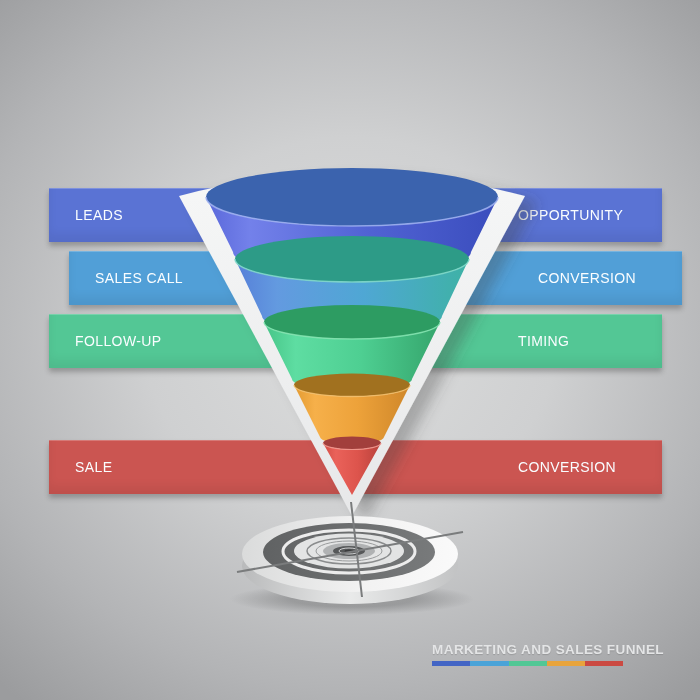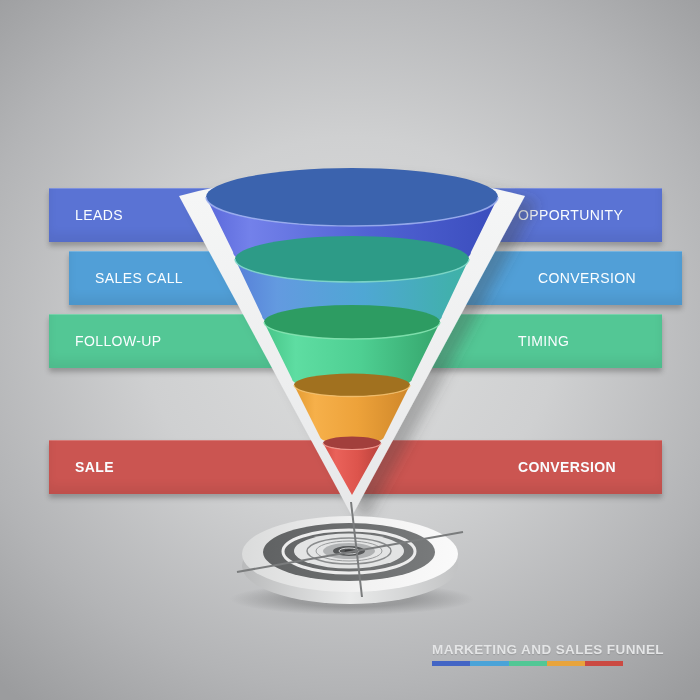--- a/index.html
+++ b/index.html
@@ -32,21 +32,21 @@
     <span class="lbl right">OPPORTUNITY</span>
   </div>
   <div class="row" style="top: 251px; background-color: rgb(81, 159, 215); margin-left: 20px;">
     <span class="lbl left">SALES CALL</span>
     <span class="lbl right">CONVERSION</span>
   </div>
   <div class="row" style="top: 314px; background-color: rgb(83, 199, 149);">
     <span class="lbl left">FOLLOW-UP</span>
     <span class="lbl right">TIMING</span>
   </div>
-  <div class="row" style="top: 440px; background-color: rgb(203, 85, 81); font-weight: bold;">
+  <div class="row" style="top: 440px; background-color: rgb(203, 85, 81);">
     <span class="lbl left">SALE</span>
     <span class="lbl right">CONVERSION</span>
   </div>
 
   <svg id="art" width="700" height="700" viewBox="0 0 700 700">
     <defs>
       <filter id="vShadow" x="-30%" y="-30%" width="170%" height="170%">
         <feDropShadow dx="13" dy="6" stdDeviation="7" flood-color="#3c3c3c" flood-opacity="0.32"></feDropShadow>
       </filter>
       <linearGradient id="gV" x1="0" y1="0" x2="0" y2="1">

